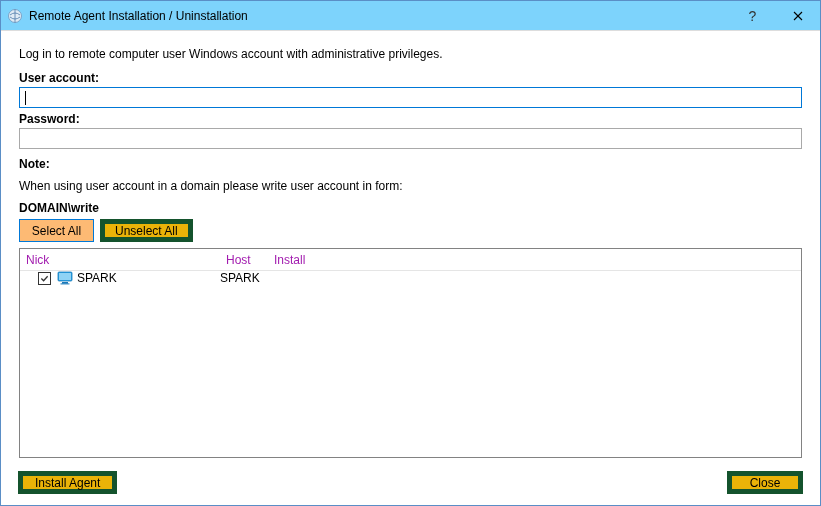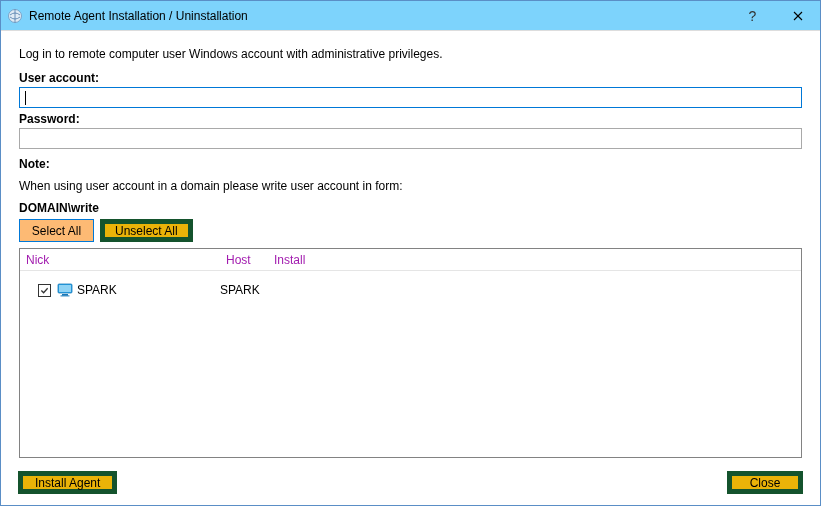--- a/index.html
+++ b/index.html
@@ -116,24 +116,23 @@
     padding-left: 6px;
     height: 100%;
     display: flex;
     align-items: center;
   }
   .lv-col.nick { width: 200px; }
   .lv-col.host { width: 48px; }
   .lv-col.status { flex: 1; }
   .lv-row {
     display: flex;
-    align-items: flex-end;
+    align-items: flex-start;
     height: 20px;
     padding-left: 18px;
-    margin-top: 6px;
   }
   .lv-cell.nick { width: 182px; display: flex; align-items: center; gap: 4px;}
   .lv-cell.host { width: 48px; }
   .lv-cell.status { flex: 1; }
   .chk {
     width: 13px; height: 13px;
     border: 1px solid #333;
     display: inline-flex;
     align-items: center; justify-content: center;
     margin-right: 2px;

